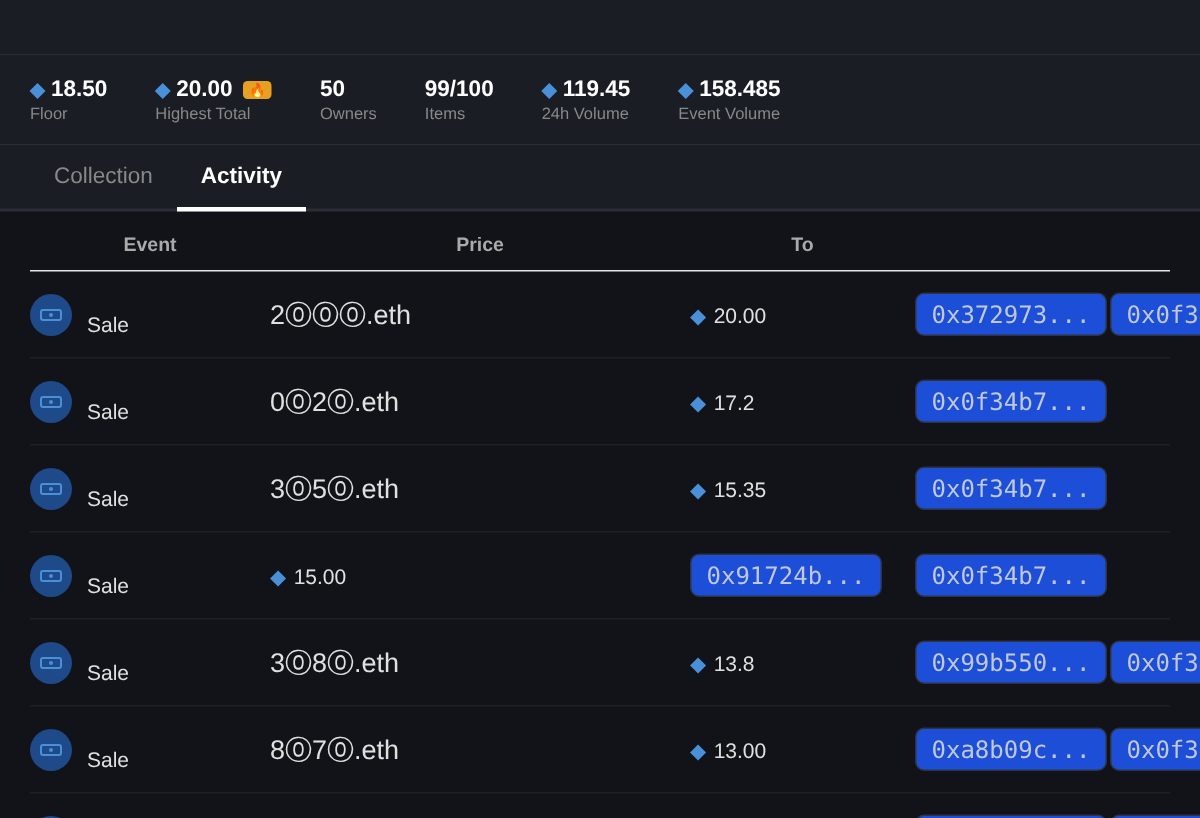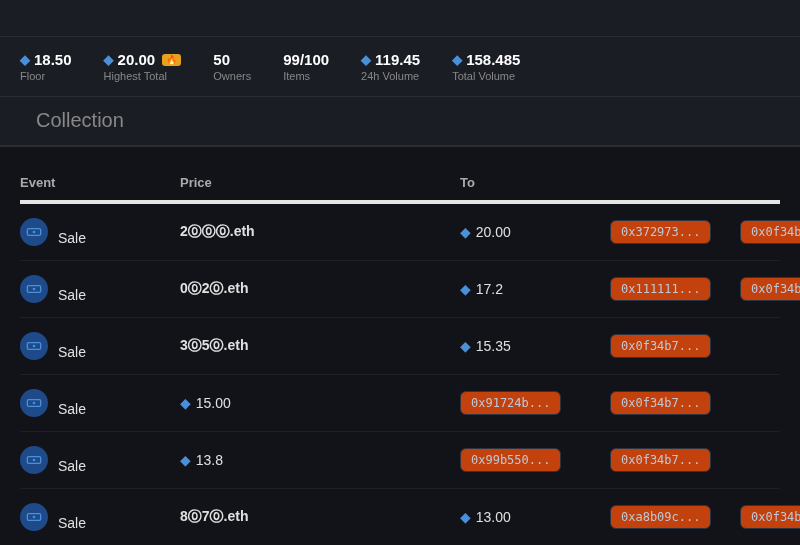--- a/index.html
+++ b/index.html
@@ -67,40 +67,41 @@
     }
     .tabs {
       display: flex;
       gap: 0;
       padding: 0 20px;
       background-color: #1a1d24;
       border-bottom: 2px solid #2a2d35;
     }
     .tab {
       padding: 12px 16px;
-      font-size: 20px;
+      font-size: 15px;
       font-weight: 500;
       color: #888;
       cursor: pointer;
       border-bottom: 3px solid transparent;
       margin-bottom: -2px;
     }
     .tab.active {
       color: #ffffff;
       font-weight: 700;
       border-bottom: 3px solid #ffffff;
     }
     .table-container {
       padding: 0 20px;
     }
     .table-header {
       display: grid;
       grid-template-columns: 160px 280px 150px 130px 130px;
-      padding: 28px 0 10px 0;
-      border-bottom: 4px solid #e5e5e5;
+      padding: 14px 0 10px 0;
+      border-bottom: 1px solid #e5e5e5;
+      text-align: center;
     }
     .col-header {
       font-size: 13px;
       font-weight: 600;
       color: #aaa;
     }
     .table-row {
       display: grid;
       grid-template-columns: 160px 280px 150px 130px 130px;
       padding: 14px 0;
@@ -125,42 +126,42 @@
     .event-icon svg {
       width: 16px;
       height: 16px;
     }
     .event-label {
       color: #e0e0e0;
       font-size: 14px;
       margin-top: 12px;
     }
     .name-cell {
-      font-size: 14px;
+      font-size: 18px;
       color: #e0e0e0;
-      font-weight: 700;
+      font-weight: 400;
     }
     .price-cell {
       display: flex;
       align-items: center;
       gap: 5px;
       font-size: 14px;
       color: #e0e0e0;
       font-weight: 500;
     }
     .price-cell .eth-icon {
       color: #4a90d9;
     }
     .address-badge {
       display: inline-block;
-      background: #c2410c;
+      background: #1d4ed8;
       border: 1px solid #2e3340;
       border-radius: 6px;
       padding: 4px 10px;
-      font-size: 12px;
+      font-size: 16px;
       color: #c0c8d8;
       font-family: monospace;
     }
   </style>
 </head>
 <body>
 
 <div class="header">
   <div class="header-title"></div>
   <div class="header-subtitle"></div>
@@ -199,26 +200,27 @@
         <span class="eth-icon">◆</span>
         <span>119.45</span>
       </div>
       <div class="stat-label">24h Volume</div>
     </div>
     <div class="stat-item">
       <div class="stat-value">
         <span class="eth-icon">◆</span>
         <span>158.485</span>
       </div>
-      <div class="stat-label">Total Volume</div>
+      <div class="stat-label">Event Volume</div>
     </div>
   </div>
 
 <div class="tabs" id="tabs-container">
     <div class="tab">Collection</div>
+    <div class="tab active">Activity</div>
   </div>
 
 <div class="table-container">
   <div class="table-header" id="table-header">
       <div class="col-header">Event</div>
       <div class="col-header">Price</div>
       <div class="col-header">To</div>
     </div>
   <div id="table-body">
       <div class="table-row">
@@ -247,21 +249,20 @@
               <circle cx="12" cy="12" r="2" fill="#4a90d9" stroke="none"></circle>
             </svg>
           </div>
           <span class="event-label">Sale</span>
         </div>
         <div class="name-cell">0⓪2⓪.eth</div>
         <div class="price-cell">
           <span class="eth-icon">◆</span>
           <span>17.2</span>
         </div>
-        <div><span class="address-badge">0x111111...</span></div>
         <div><span class="address-badge">0x0f34b7...</span></div>
       </div>
       <div class="table-row">
         <div class="event-cell">
           <div class="event-icon">
             <svg viewBox="0 0 24 24" fill="none" stroke="#4a90d9" stroke-width="2" stroke-linecap="round" stroke-linejoin="round">
               <path d="M20 7H4a2 2 0 00-2 2v6a2 2 0 002 2h16a2 2 0 002-2V9a2 2 0 00-2-2z"></path>
               <circle cx="12" cy="12" r="2" fill="#4a90d9" stroke="none"></circle>
             </svg>
           </div>
@@ -294,20 +295,21 @@
       <div class="table-row">
         <div class="event-cell">
           <div class="event-icon">
             <svg viewBox="0 0 24 24" fill="none" stroke="#4a90d9" stroke-width="2" stroke-linecap="round" stroke-linejoin="round">
               <path d="M20 7H4a2 2 0 00-2 2v6a2 2 0 002 2h16a2 2 0 002-2V9a2 2 0 00-2-2z"></path>
               <circle cx="12" cy="12" r="2" fill="#4a90d9" stroke="none"></circle>
             </svg>
           </div>
           <span class="event-label">Sale</span>
         </div>
+        <div class="name-cell">3⓪8⓪.eth</div>
         <div class="price-cell">
           <span class="eth-icon">◆</span>
           <span>13.8</span>
         </div>
         <div><span class="address-badge">0x99b550...</span></div>
         <div><span class="address-badge">0x0f34b7...</span></div>
       </div>
       <div class="table-row">
         <div class="event-cell">
           <div class="event-icon">

